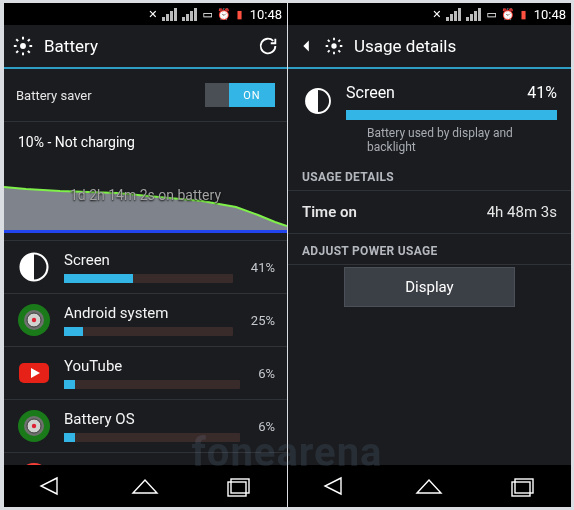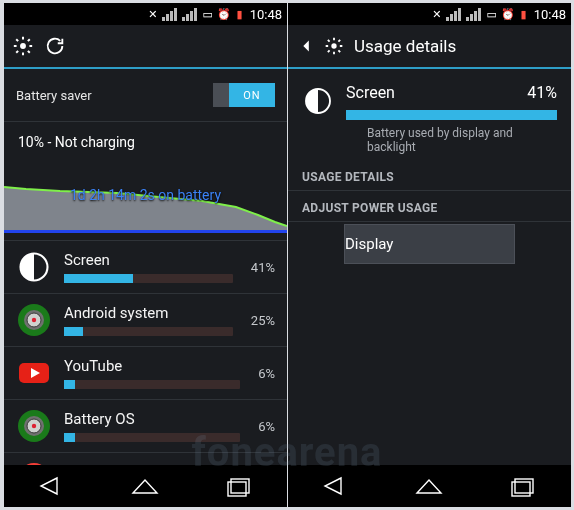--- a/index.html
+++ b/index.html
@@ -54,36 +54,36 @@
   .hr { height: 1px; background: #2f3338; }
   .hr-strong { height: 2px; background: #33b5e5; opacity: 0.85; }
 
   .row {
     display: flex;
     align-items: center;
     padding: 14px 12px;
     justify-content: space-between;
   }
   .toggle {
-    width: 62px; height: 24px; background: #4a4e55; position: relative;
+    width: 70px; height: 24px; background: #4a4e55; position: relative;
     font-size: 11px; color:#fff;
   }
   .toggle .knob {
     width: 46px; height: 24px; background:#33b5e5;
     position:absolute; right:0; top:0;
     display:flex;align-items:center;justify-content:center;
     letter-spacing:1px;
   }
 
   .status-line { padding: 12px 14px 6px; font-size: 14px; color:#ffffff; }
   .chart-wrap { position: relative; height: 78px; margin: 0 0 6px; }
   .chart-wrap svg { width: 100%; height: 78px; display:block; }
   .chart-caption {
     position:absolute; inset:0; display:flex; align-items:center;
-    justify-content:center; font-size:14px; color:#3b82f6;
+    justify-content:center; font-size:14px; color:#a3a3a3;
     text-shadow: 0 1px 2px #000;
   }
 
   .list { }
   .item {
     display:flex; align-items:center; gap:12px;
     padding: 8px 12px; border-top: 1px solid #2f3338;
   }
   .item .icon { width:36px; height:36px; flex:0 0 36px;
     display:flex;align-items:center;justify-content:center; }
@@ -109,21 +109,21 @@
     padding: 10px 14px 6px; letter-spacing:0.3px;
     border-bottom: 1px solid #2f3338;
   }
   .kv { display:flex; justify-content:space-between; padding: 12px 14px;
     font-size:15px; border-bottom: 1px solid #2f3338; }
   .kv .k { font-weight:600; }
   .tip { padding: 12px 14px 14px; font-size:14.5px; color:#d7dadf; line-height:1.35; }
   .btn {
     margin: 2px 56px 0; height: 40px; background:#3b3f46;
     border: 1px solid #4c5058; display:flex; align-items:center;
-    font-size:15px; color:#fff;
+    justify-content:center; font-size:15px; color:#fff;
   }
 
   .navbar {
     position:absolute; bottom:0; left:0; right:0; height:42px;
     background:#000; display:flex; justify-content:space-around;
     align-items:center;
   }
   .navbtn { width:50px; height:28px; display:flex;
     align-items:center; justify-content:center; }
   .navbtn svg { width:40px; height:22px; stroke:#fff; fill:none;
@@ -166,20 +166,21 @@
 
   <div class="appbar">
     <span class="gear-icon">
       <svg viewBox="0 0 24 24">
           <circle cx="12" cy="12" r="3.2" fill="#fff"></circle>
           <g stroke="#fff" stroke-width="2.2">
             <path d="M12 2v3M12 19v3M2 12h3M19 12h3M4.6 4.6l2.1 2.1M17.3 17.3l2.1 2.1M19.4 4.6l-2.1 2.1M6.7 17.3l-2.1 2.1"></path>
           </g>
         </svg>
     </span>
+    <div class="appbar-title">Battery</div>
     <span class="refresh-icon">
       <svg viewBox="0 0 24 24" fill="none" stroke="#fff" stroke-width="2">
           <path d="M20 12a8 8 0 1 1-2.34-5.66"></path>
           <path d="M20 4v5h-5"></path>
         </svg>
     </span>
   </div>
   <div class="hr-strong"></div>
 
   <div class="row">
@@ -359,20 +360,24 @@
       <div class="title-row">
         <span>Screen</span>
         <span>41%</span>
       </div>
       <div class="bar"></div>
       <div class="sub">Battery used by display and backlight</div>
     </div>
   </div>
 
   <div class="section-h">USAGE DETAILS</div>
+  <div class="kv">
+    <span class="k">Time on</span>
+    <span>4h 48m 3s</span>
+  </div>
 
   <div class="section-h">ADJUST POWER USAGE</div>
   <div class="btn">
     <span>Display</span>
   </div>
 
   <div class="navbar">
     <div class="navbtn">
         <svg viewBox="0 0 40 22">
           <path d="M26 3 L10 11 L26 19 Z"></path>

